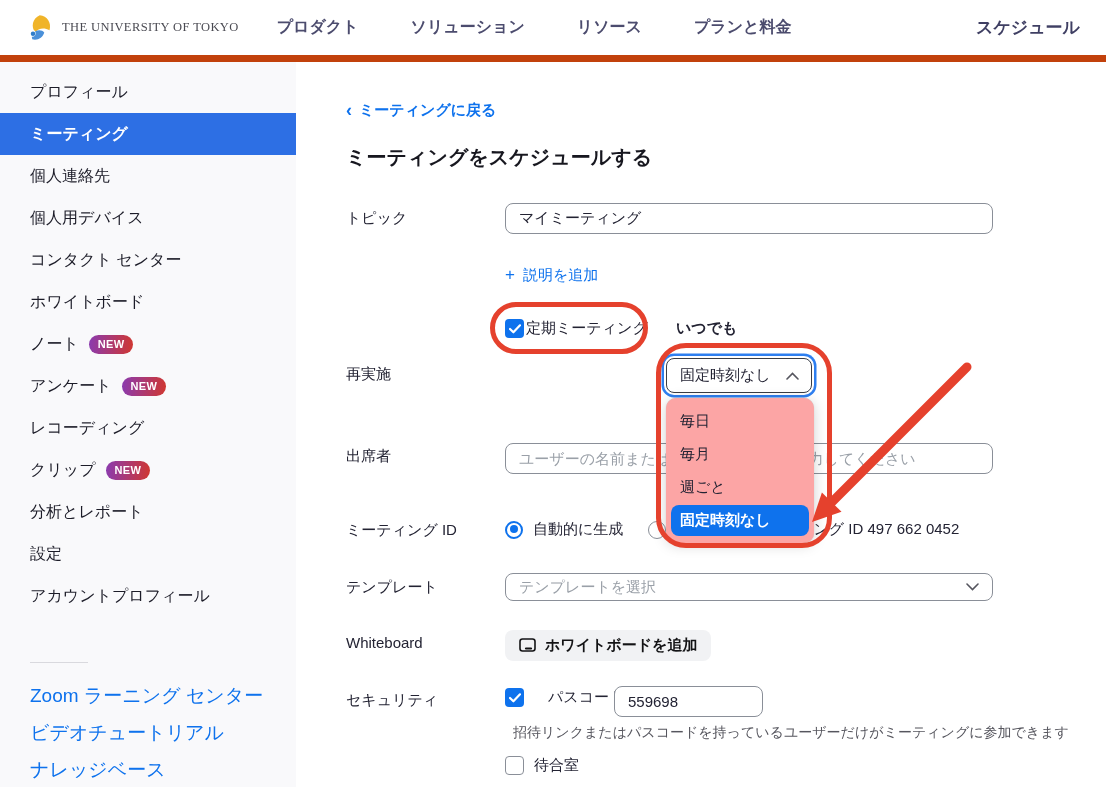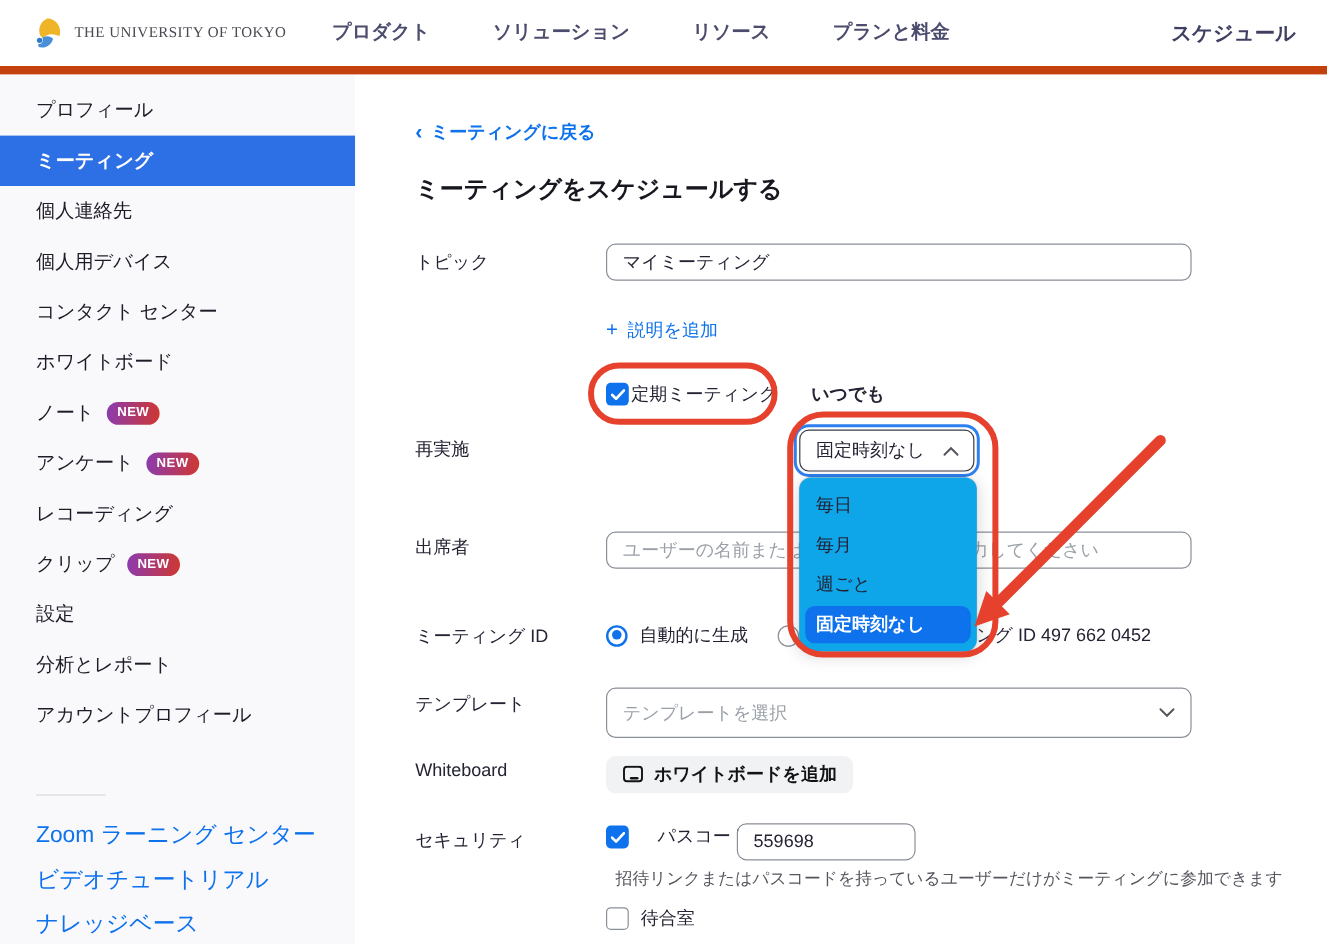--- a/index.html
+++ b/index.html
@@ -56,42 +56,42 @@
   .recurring-label { font-size:15px; color:#232333; }
   .anytime { position:absolute; left:380px; top:257px; font-size:15px; font-weight:700; color:#232333; }
 
   .radio { width:18px; height:18px; border-radius:50%; flex:0 0 auto; cursor:pointer; position:relative; }
   .radio.sel { border:2.5px solid #0e72ed; background:#fff; }
   .radio.sel::after { content:""; position:absolute; left:2.5px; top:2.5px; width:8px; height:8px;
                       border-radius:50%; background:#0e72ed; }
   .radio.unsel { border:1.5px solid #8a8f98; background:#fff; }
   .radio-row { position:absolute; display:flex; align-items:center; gap:10px; font-size:15px; color:#232333; }
 
-  .select-box { position:absolute; left:209px; top:511px; width:488px; height:42px; border:1px solid #8a8f98;
+  .select-box { position:absolute; left:209px; top:511px; width:488px; height:28px; border:1px solid #8a8f98;
                 border-radius:8px; background:#fff; display:flex; align-items:center; padding:0 13px;
                 font-size:15px; color:#9aa0a8; cursor:pointer; }
   .select-box .chev { margin-left:auto; }
 
   .wb-button { position:absolute; left:209px; top:568px; height:31px; padding:0 14px; background:#f1f2f4;
                border:none; border-radius:8px; display:flex; align-items:center; gap:9px; font-size:15px;
                font-weight:700; color:#131315; cursor:pointer; font-family:"Liberation Sans","DejaVu Sans",sans-serif; }
 
   .security-row { position:absolute; left:209px; top:626px; display:flex; gap:24px; }
   .security-label-txt { font-size:15px; color:#232333; }
   .passcode-input { left:318px; top:624px; width:149px; }
   .help-text { position:absolute; left:217px; top:662px; font-size:14px; color:#56565e; white-space:nowrap; }
   .waiting-row { position:absolute; left:209px; top:694px; display:flex; align-items:center; gap:10px; }
 
   
   .dd-trigger { position:absolute; left:370px; top:296px; width:146px; height:35px; background:#fff;
                 border:1.5px solid #3a3d44; border-radius:8px; display:flex; align-items:center;
                 padding:0 12px 0 13px; font-size:15px; color:#232333; cursor:pointer; z-index:5;
                 box-shadow:0 0 0 2px #fff, 0 0 0 4.5px #2e7ff0; }
   .dd-trigger .chev { margin-left:auto; }
-  .dd-panel { position:absolute; left:370px; top:336px; width:148px; background:#0ea5e9; border-radius:10px;
+  .dd-panel { position:absolute; left:370px; top:336px; width:148px; background:#fca5a5; border-radius:10px;
               box-shadow:0 2px 14px rgba(0,0,0,.18), 0 0 1px rgba(0,0,0,.2); padding:7px 0; z-index:6; }
   .dd-opt { height:33px; display:flex; align-items:center; padding:0 14px; font-size:15px; color:#232333; cursor:pointer; }
   .dd-opt.hl { margin:1px 5px 0; padding:0 9px; height:31px; background:#0e72ed; color:#fff;
                font-weight:700; border-radius:8px; }
 
   
   .ann { position:absolute; border:5px solid #e5412d; pointer-events:none; }
   .ann-checkbox { left:194px; top:240px; width:158px; height:52px; border-radius:26px; z-index:10; }
   .ann-dropdown { left:360px; top:281px; width:176px; height:205px; border-radius:30px; z-index:10; }
   .ann-arrow { position:absolute; left:404px; top:288px; width:300px; height:200px; z-index:11; pointer-events:none; }
@@ -151,24 +151,24 @@
           <span class="badge-new">NEW</span>
         </div>
       <div class="side-item">
           <span>レコーディング</span>
         </div>
       <div class="side-item">
           <span>クリップ</span>
           <span class="badge-new">NEW</span>
         </div>
       <div class="side-item">
+          <span>分析とレポート</span>
+        </div>
+      <div class="side-item">
           <span>設定</span>
-        </div>
-      <div class="side-item">
-          <span>分析とレポート</span>
         </div>
       <div class="side-item">
           <span>アカウントプロフィール</span>
         </div>
     </div>
     <div class="side-foot">
       <div class="side-divider"></div>
       <div class="side-link">Zoom ラーニング センター</div>
       <div class="side-link">ビデオチュートリアル</div>
       <div class="side-link">ナレッジベース</div>

